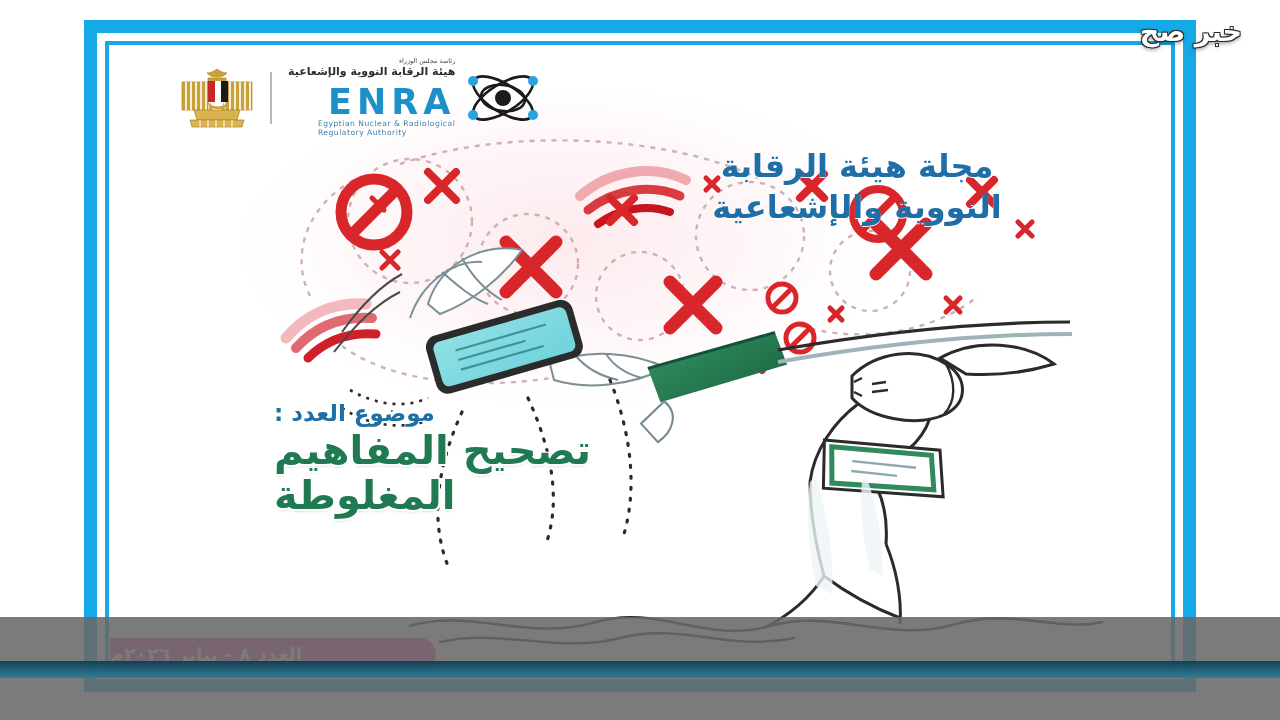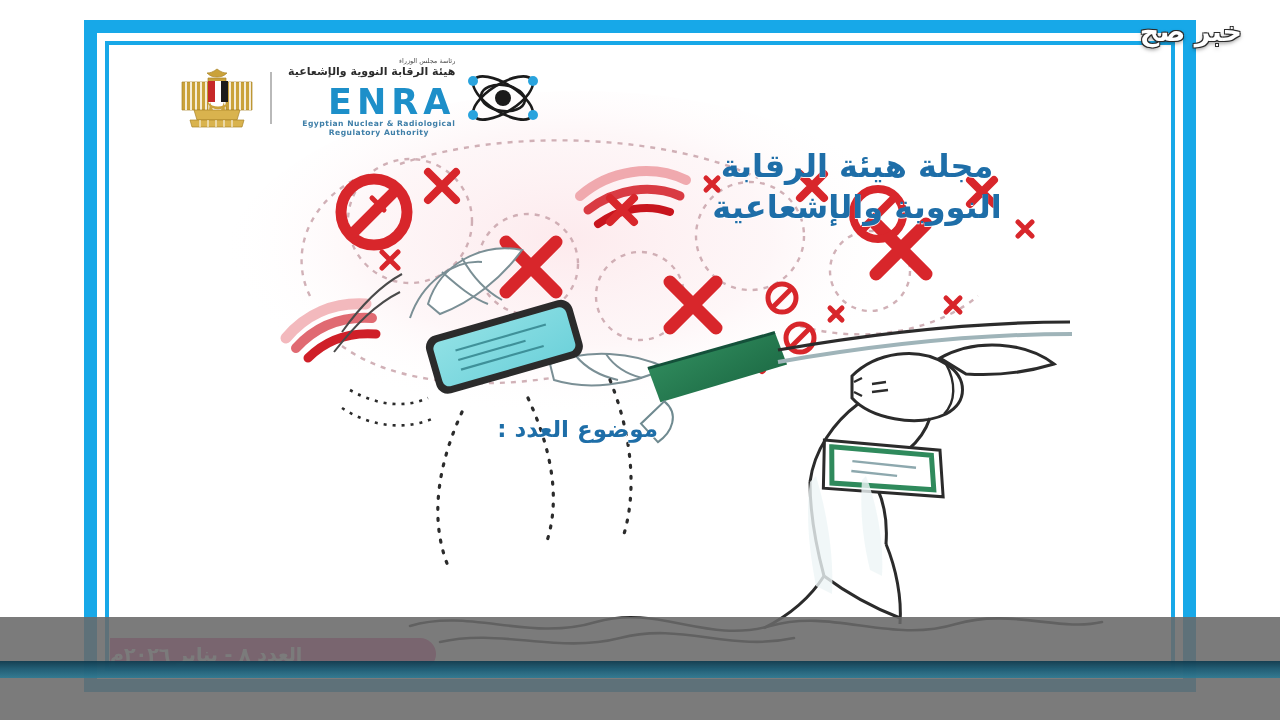--- a/index.html
+++ b/index.html
@@ -61,39 +61,39 @@
   .enra-ar {
     font-size:11px; color:#2b2b2b; direction:rtl;
     letter-spacing:1px; margin-bottom:9px; font-weight:bold;
   }
   .enra-big {
     font-size:35px; font-weight:bold; color:#1d8fc9;
     letter-spacing:5px; line-height:.92;
   }
   .enra-sub {
     font-size:7.6px; color:#3f7fa8; letter-spacing:.5px;
-    text-align:center; line-height:1.25; margin-top:1px;font-weight:bold;
+    text-align:left; line-height:1.25; margin-top:1px;
   }
 
   
   .mag-title {
     position:absolute; right:104px; top:126px;
     direction:rtl; text-align:center;
     color:#1e6ea8;
     font-size:32px; font-weight:bold;
     line-height:1.28;
     letter-spacing:1.5px;
     text-shadow:0 1px 0 rgba(255,255,255,.9);
     width:470px;
   }
 
   
   .topic {
-    position:absolute; left:190px; top:396px;
-    direction:rtl; text-align:right; width:400px;
+    position:absolute; left:190px; top:380px;
+    direction:rtl; text-align:left; width:400px;
   }
   .topic-label {
     color:#1e6ea8; font-size:23px; font-weight:bold;
     letter-spacing:2px; margin-bottom:2px;
     text-shadow:0 1px 0 #fff;
     padding-right:16px;
   }
   .topic-main {
     color:#1f7a52; font-size:40px; font-weight:bold;
     line-height:1.12; letter-spacing:1px;
@@ -419,20 +419,24 @@
       </div>
     </div>
 
     <div class="mag-title">
       <div>مجلة هيئة الرقابة</div>
       <div>النووية والإشعاعية</div>
     </div>
 
     <div class="topic">
       <div class="topic-label">موضوع العدد :</div>
+      <div class="topic-main">
+        <span>تصحيح المفاهيم</span>
+        <span class="topic-l2">المغلوطة</span>
+      </div>
     </div>
 
     <div class="issue-banner">
       <span>العدد ٨ - يناير ٢٠٢٦م</span>
     </div>
   </div>
 
   <div class="overlay">
     <div class="overlay-band"></div>
   </div>

